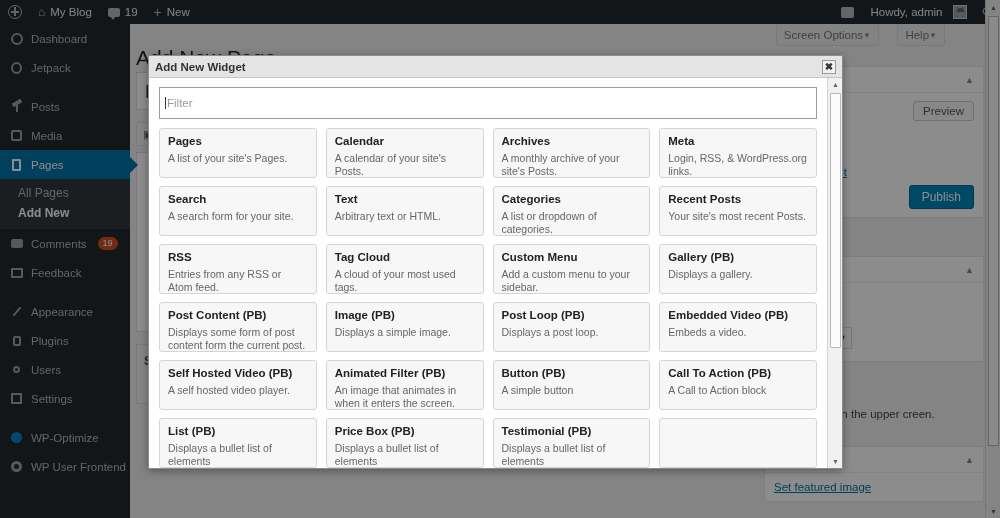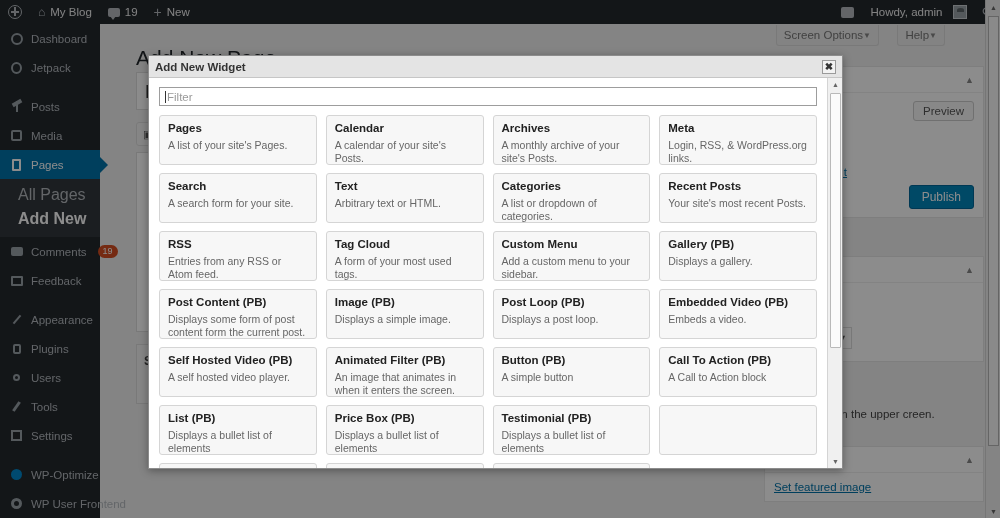--- a/index.html
+++ b/index.html
@@ -34,37 +34,37 @@
   .ico-plus { font-size:14px; color:#b4b9be; line-height:1; }
   .ico-tray { display:inline-block; width:13px; height:11px; background:#b4b9be; border-radius:2px; }
   .avatar-sm { display:inline-block; width:14px; height:14px; background:#9aa2a8;
                border:1px solid #c9ced1; margin-left:6px; position:relative; }
   .avatar-sm::after { content:""; position:absolute; left:3px; top:2px; width:7px; height:4px;
                       background:#5c6468; border-radius:50% 50% 0 0; }
   .ico-search-ab { font-size:13px; color:#b4b9be; padding:0 9px 0 6px; }
 
   
   #sidebar {
-    position:absolute; top:24px; left:0; width:100px; height:494px;
+    position:absolute; top:24px; left:0; width:130px; height:494px;
     background:#23282d; color:#b4b9be; font-size:11.5px; z-index:30;
   }
   .menu-item {
     display:flex; align-items:center; gap:7px; height:29px; padding-left:9px;
     color:#b4b9be; position:relative;
   }
   .menu-item.current { background:#0073aa; color:#fff; }
   .menu-item.current::after {
     content:""; position:absolute; right:-8px; top:50%; margin-top:-8px;
     border-top:8px solid transparent; border-bottom:8px solid transparent;
     border-left:8px solid #0073aa;
   }
   .menu-item .mi-label { white-space:nowrap; }
   .menu-sep { height:10px; }
   .submenu { background:#32373c; padding:4px 0 6px 0; }
-  .sub-item { padding:3px 0 3px 18px; font-size:16px; color:#b4b9be; }
+  .sub-item { padding:3px 0 3px 18px; font-size:12px; color:#b4b9be; }
   .sub-item.active { color:#fff; font-weight:bold; }
   .badge {
     background:#d54e21; color:#fff; border-radius:9px; font-size:9px;
     padding:1px 5px; margin-left:4px; line-height:1.3;
   }
   .mi-icon { width:15px; height:15px; display:inline-flex; align-items:center; justify-content:center;
              color:#9aa2a8; font-size:12px; flex:0 0 15px; }
   .menu-item.current .mi-icon { color:#fff; }
   .gl { display:inline-block; }
   .gl-dash { width:12px; height:12px; border:2px solid currentColor; border-radius:50%; }
@@ -150,21 +150,21 @@
     font-size:11.5px; font-weight:bold; color:#333; flex:0 0 22px;
   }
   #modal-close {
     margin-left:auto; width:14px; height:14px; border:1px solid #9a9a9a; background:#f2f2f2;
     display:flex; align-items:center; justify-content:center; font-size:10px; color:#333;
     line-height:1;
   }
   #modal-body { flex:1; position:relative; background:#fff; overflow:hidden; display:flex; }
   #modal-scrollarea { flex:1; padding:9px 10px 0 10px; overflow:hidden; }
   #filter-input {
-    width:100%; height:19px; border:1px solid #9d9d9d; background:#fff;
+    width:100%; height:32px; border:1px solid #9d9d9d; background:#fff;
     font-size:11.5px; color:#999; padding:2px 5px; display:flex; align-items:center;
   }
   #filter-caret { width:1px; height:12px; background:#333; margin-right:1px; }
   #widget-grid {
     margin-top:9px; display:grid; grid-template-columns:repeat(4, 1fr); gap:8px 9px;
   }
   .widget-card {
     border:1px solid #d5d5d5; background:#f7f7f7; border-radius:3px;
     padding:6px 8px 7px 8px; height:50px; overflow:hidden;
   }
@@ -291,26 +291,20 @@
       <span class="mi-label">Plugins</span>
     </div>
     <div class="menu-item">
       <span class="mi-icon">
           <i class="gl gl-users"></i>
         </span>
       <span class="mi-label">Users</span>
     </div>
     <div class="menu-item">
       <span class="mi-icon">
-          <i class="gl gl-tools"></i>
-        </span>
-      <span class="mi-label">Tools</span>
-    </div>
-    <div class="menu-item">
-      <span class="mi-icon">
           <i class="gl gl-settings"></i>
         </span>
       <span class="mi-label">Settings</span>
     </div>
     <div class="menu-sep"></div>
     <div class="menu-item">
       <span class="mi-icon">
           <i class="gl gl-dot"></i>
         </span>
       <span class="mi-label">WP-Optimize</span>
@@ -456,21 +450,21 @@
             <div class="w-title">Recent Posts</div>
             <div class="w-desc">Your site's most recent Posts.</div>
           </div>
 
           <div class="widget-card">
             <div class="w-title">RSS</div>
             <div class="w-desc">Entries from any RSS or Atom feed.</div>
           </div>
           <div class="widget-card">
             <div class="w-title">Tag Cloud</div>
-            <div class="w-desc">A form of your most used tags.</div>
+            <div class="w-desc">A cloud of your most used tags.</div>
           </div>
           <div class="widget-card">
             <div class="w-title">Custom Menu</div>
             <div class="w-desc">Add a custom menu to your sidebar.</div>
           </div>
 
           <div class="widget-card">
             <div class="w-title">Gallery (PB)</div>
             <div class="w-desc">Displays a gallery.</div>
           </div>

